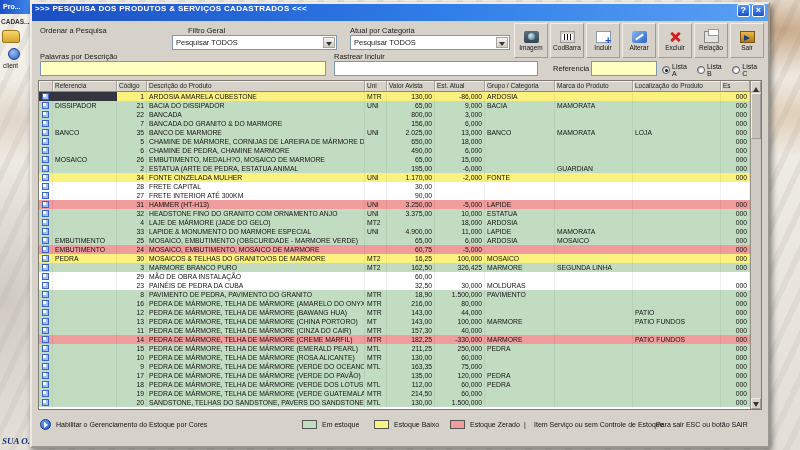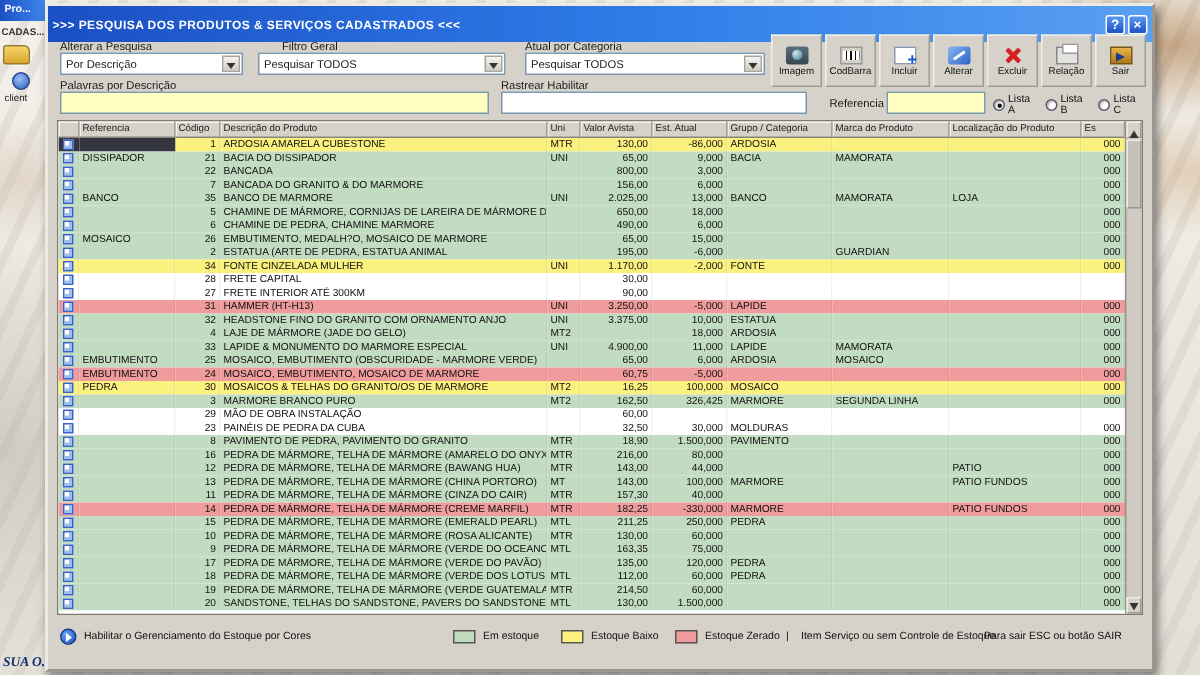--- a/index.html
+++ b/index.html
@@ -14,21 +14,21 @@
     linear-gradient(180deg,#f4f1eb,#e3dfd7)}
   
   .bg-win-title{position:absolute;left:0;top:0;width:30px;height:14px;background:linear-gradient(90deg,#1b4fc4,#3f86ec);color:#fff;font-size:7px;font-weight:bold;line-height:14px;padding-left:3px;overflow:hidden}
   .bg-cadastro{position:absolute;left:1px;top:18px;font-size:6.5px;color:#333;font-weight:bold;width:30px;overflow:hidden;white-space:nowrap}
   .bg-folder{position:absolute;left:2px;top:30px;width:18px;height:13px;background:linear-gradient(180deg,#f6d66a,#d9a52e);border:1px solid #9a7a20;border-radius:2px 4px 2px 2px}
   .bg-client-icon{position:absolute;left:8px;top:48px;width:12px;height:12px;border-radius:50%;background:radial-gradient(circle at 40% 35%,#9cc0f4,#2a5cc0);border:1px solid #1c3f90}
   .bg-client{position:absolute;left:3px;top:62px;font-size:6.5px;color:#222;width:28px;overflow:hidden}
   .bg-bottom{position:absolute;left:2px;top:436px;font-family:"Liberation Serif",serif;font-style:italic;font-weight:bold;font-size:9px;color:#16306e;white-space:nowrap;overflow:hidden;width:30px}
   
   .window{position:absolute;left:30px;top:2px;width:740px;height:446px;background:#d6d2ca;border:2px outset #eceae2;box-shadow:2px 3px 6px rgba(0,0,0,.45)}
-  .titlebar{height:17px;background:linear-gradient(90deg,#1b4fc4 0%,#2f7de8 55%,#5aa0f2 100%);display:flex;align-items:center;color:#fff;font-size:8px;font-weight:bold;padding:12px 3px;letter-spacing:.3px}
+  .titlebar{height:17px;background:linear-gradient(90deg,#1b4fc4 0%,#2f7de8 55%,#5aa0f2 100%);display:flex;align-items:flex-start;color:#fff;font-size:8px;font-weight:bold;padding:0 3px;letter-spacing:.3px}
   .titlebar .ttl{flex:1;white-space:nowrap;overflow:hidden}
   .tb-btn{width:13px;height:13px;margin-left:2px;background:linear-gradient(180deg,#5a97f2,#1d53c6);border:1px solid #fff;border-radius:2px;color:#fff;font-size:9px;line-height:11px;text-align:center;font-weight:bold;cursor:default}
   .flabel{position:absolute;font-size:7.5px;color:#1a1a1a;white-space:nowrap}
   .dd{position:absolute;height:15px;background:#fff;border:1px solid #7a98af;font-size:7.5px;color:#222}
   .dd .txt{display:block;line-height:13px;padding:0 3px;white-space:nowrap;overflow:hidden;margin-right:13px}
   .dd .arrow{position:absolute;right:1px;top:1px;bottom:1px;width:12px;background:linear-gradient(180deg,#f5f4f2,#cfccc5);border:1px solid #a8a49c}
   .dd .arrow::after{content:"";position:absolute;left:2px;top:4px;border:3px solid transparent;border-top:4px solid #333}
   .inp{position:absolute;height:15px;border:1px solid #7a98af;font-size:7.5px;padding:0 3px;background:#fff;font-family:"Liberation Sans",sans-serif}
   .inp.yellow{background:#ffffc2}
   .toolbar{position:absolute;left:482px;top:19px;display:flex;gap:2px}
@@ -95,25 +95,21 @@
 <div class="bg-client">client</div>
 <div class="bg-bottom">SUA O...</div>
 
 <div class="window">
   <div class="titlebar">
     <span class="ttl">&gt;&gt;&gt;  PESQUISA DOS PRODUTOS &amp; SERVIÇOS CADASTRADOS  &lt;&lt;&lt;</span>
     <span class="tb-btn">?</span>
     <span class="tb-btn">×</span>
   </div>
 
-  <span class="flabel" style="left:8px;top:22px">Alterar a Pesquisa</span>
-  <div class="dd" style="left:8px;top:31px;width:122px">
-    <span class="txt">Por Descrição</span>
-    <span class="arrow"></span>
-  </div>
+  <span class="flabel" style="left:8px;top:22px">Ordenar a Pesquisa</span>
 
   <span class="flabel" style="left:156px;top:22px">Filtro Geral</span>
   <div class="dd" style="left:140px;top:31px;width:165px">
     <span class="txt">Pesquisar TODOS</span>
     <span class="arrow"></span>
   </div>
 
   <span class="flabel" style="left:318px;top:22px">Atual por Categoria</span>
   <div class="dd" style="left:318px;top:31px;width:160px">
     <span class="txt">Pesquisar TODOS</span>
@@ -147,21 +143,21 @@
     </button>
     <button class="tbtn">
       <span class="ticon icon-exit"></span>
       <span>Sair</span>
     </button>
   </div>
 
   <span class="flabel" style="left:8px;top:48px">Palavras por Descrição</span>
   <input class="inp yellow" style="left: 8px; top: 57px; width: 286px;" value="">
 
-  <span class="flabel" style="left:302px;top:48px">Rastrear Habilitar</span>
+  <span class="flabel" style="left:302px;top:48px">Rastrear Incluir</span>
   <input class="inp" style="left: 302px; top: 57px; width: 204px;" value="">
 
   <span class="flabel" style="left:521px;top:60px">Referencia</span>
   <input class="inp yellow" style="left: 559px; top: 57px; width: 66px;" value="">
 
   <div class="radio-group">
     <span class="radio-item checked">
       <span class="rdot"></span>
       <span class="rlabel">Lista A</span>
     </span>

